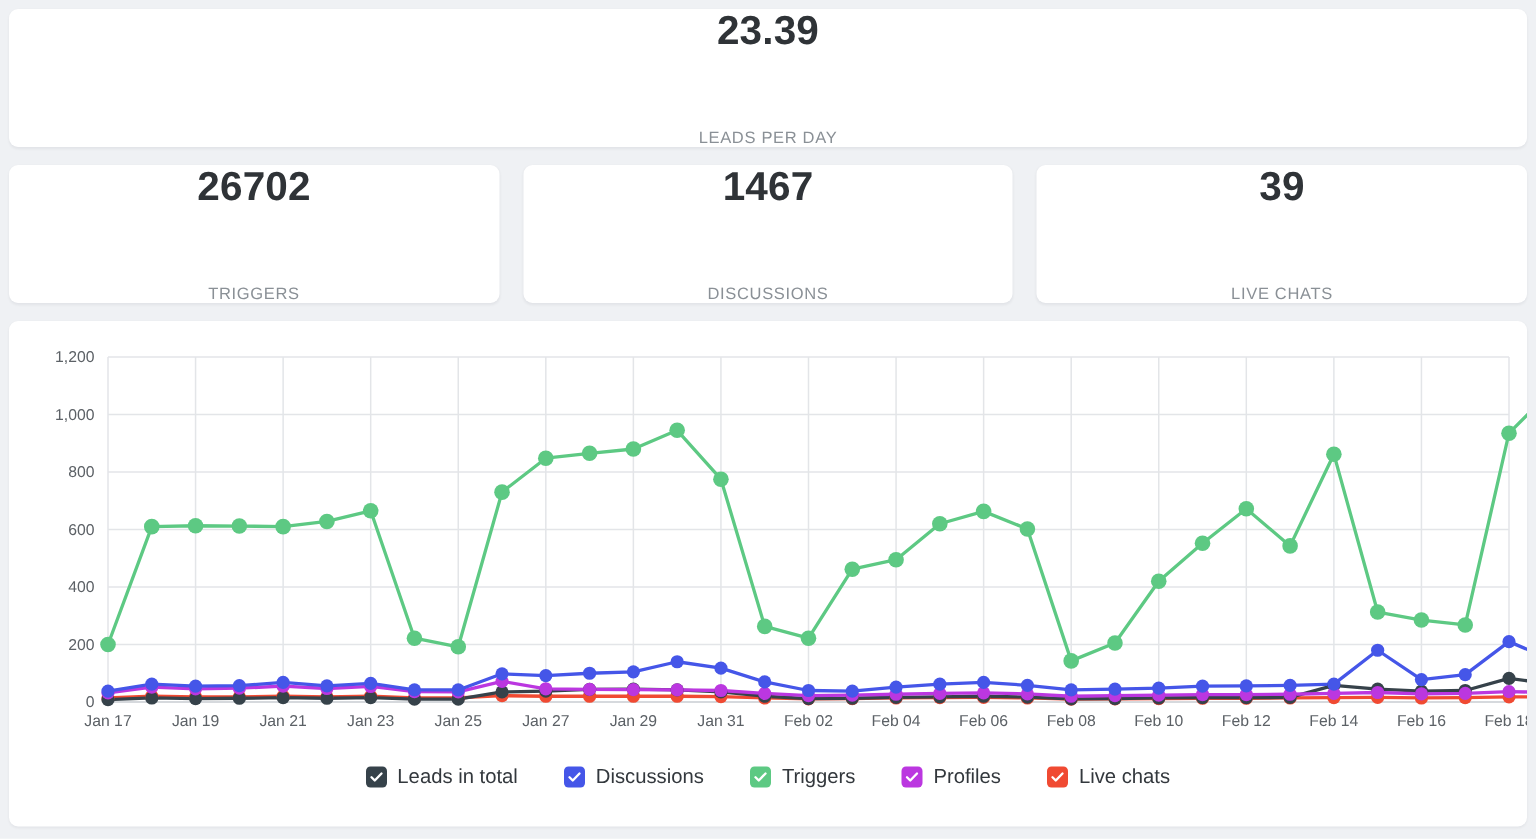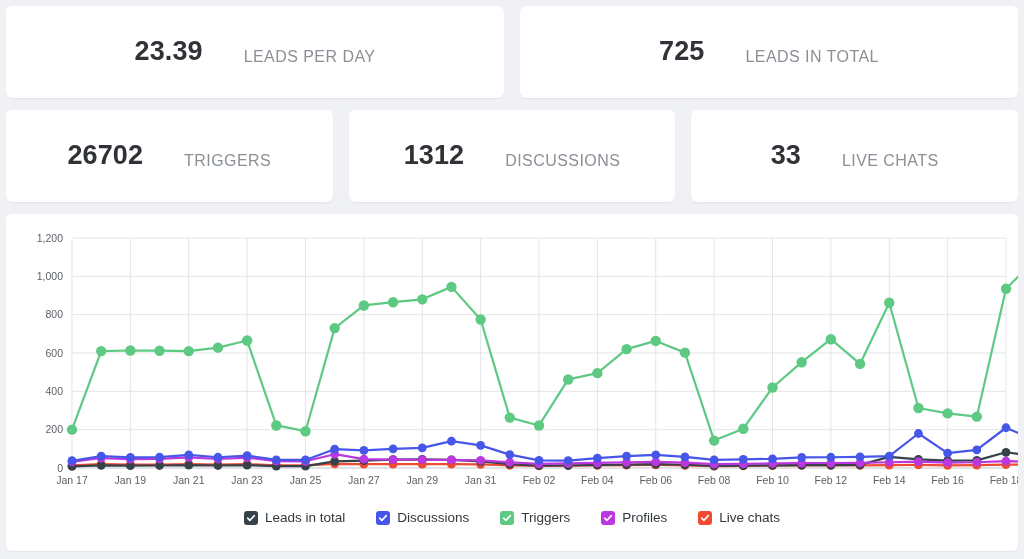--- a/index.html
+++ b/index.html
@@ -10,32 +10,32 @@
     overflow: hidden;
   }
   .page { width: 1024px; height: 559px; padding: 6px 6px 0 6px; }
 
   .stat-row { display: flex; gap: 16px; margin-bottom: 12px; }
   .stat-card {
     flex: 1 1 0;
     background: #ffffff;
     border-radius: 6px;
     height: 92px;
-    display: flex; flex-direction: row;
+    display: flex; flex-direction: column;
     align-items: center; justify-content: center;
     box-shadow: 0 1px 2px rgba(16,24,40,.06);
     gap: 41px;
   }
   .stat-value {
     font-size: 27px; font-weight: 700; color: #2f3337;
     letter-spacing: .1px; line-height: 1.1;
   }
   .stat-label {
     margin-top: 9px;
-    font-size: 16px; color: #8a9096;
+    font-size: 11px; color: #8a9096;
     letter-spacing: .45px; text-transform: uppercase;
   }
 
   .chart-card {
     background: #ffffff; border-radius: 6px;
     height: 337px; margin-top: 6px;
     box-shadow: 0 1px 2px rgba(16,24,40,.06);
     position: relative; overflow: hidden;
   }
   .chart-wrap { position: absolute; left: 0; top: 14px; width: 1012px; height: 272px; }
@@ -58,37 +58,33 @@
 </head>
 <body>
 
 <div class="page">
 
   <div class="stat-row">
     <div class="stat-card">
       <div class="stat-value">23.39</div>
       <div class="stat-label">LEADS PER DAY</div>
     </div>
-    <div class="stat-card">
-      <div class="stat-value">725</div>
-      <div class="stat-label">LEADS IN TOTAL</div>
-    </div>
   </div>
 
   <div class="stat-row">
     <div class="stat-card">
       <div class="stat-value">26702</div>
       <div class="stat-label">TRIGGERS</div>
     </div>
     <div class="stat-card">
-      <div class="stat-value">1312</div>
+      <div class="stat-value">1467</div>
       <div class="stat-label">DISCUSSIONS</div>
     </div>
     <div class="stat-card">
-      <div class="stat-value">33</div>
+      <div class="stat-value">39</div>
       <div class="stat-label">LIVE CHATS</div>
     </div>
   </div>
 
   <div class="chart-card">
     <div class="chart-wrap">
       <svg class="chart-svg" id="chart-svg" width="1012" height="272">
           <line x1="66" y1="240" x2="1000" y2="240" stroke="#e3e5e8" stroke-width="1"></line>
           <text x="57" y="243.5" text-anchor="end" class="tick-text">0</text>
           <line x1="66" y1="201.66666666666669" x2="1000" y2="201.66666666666669" stroke="#e3e5e8" stroke-width="1"></line>

